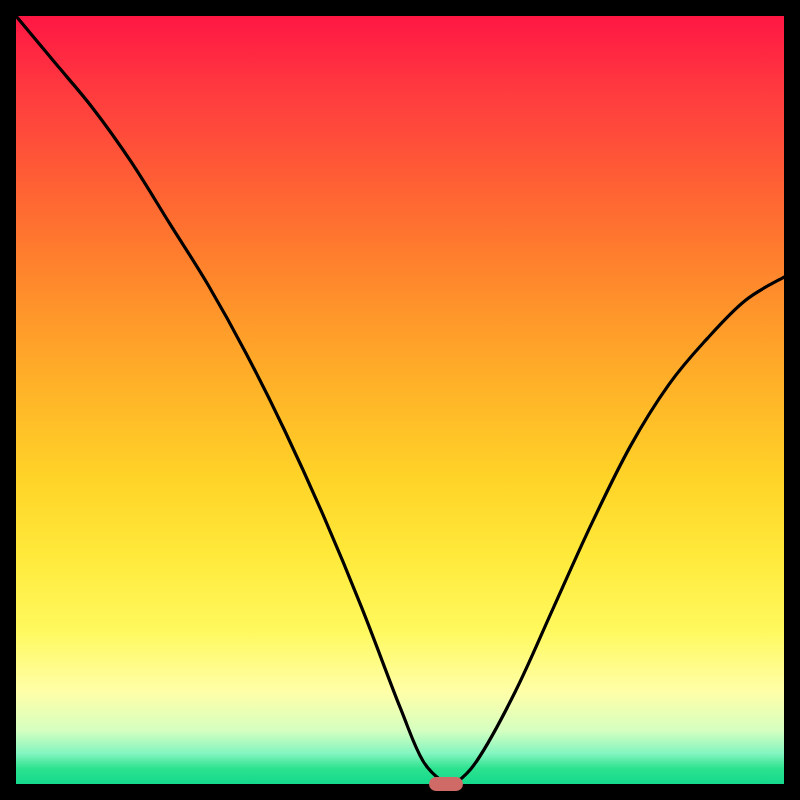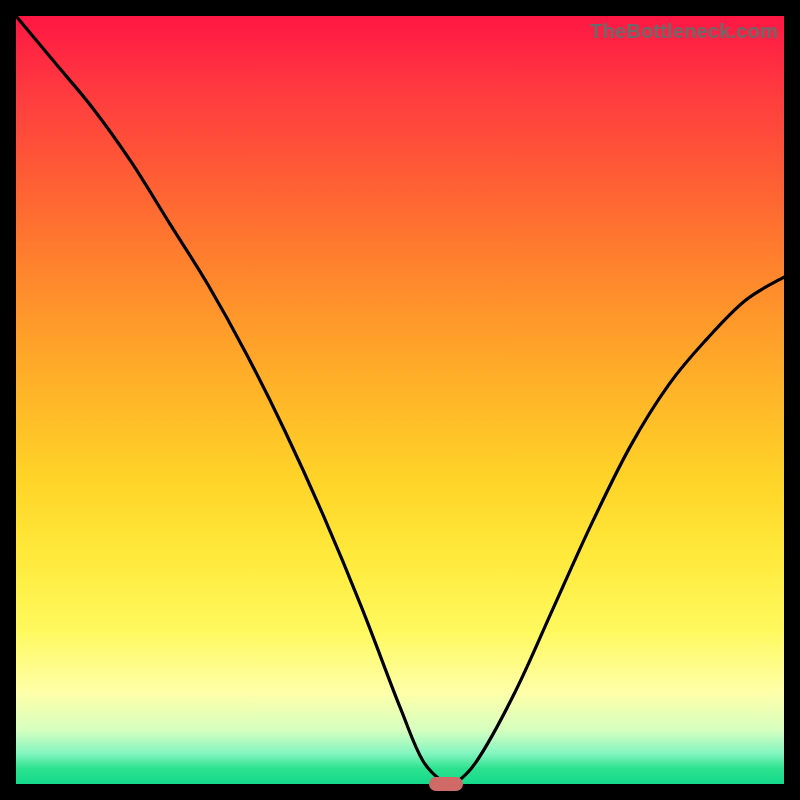--- a/index.html
+++ b/index.html
@@ -65,21 +65,20 @@
     background: #d06a66;
     transform: translate(-50%, -50%);
   }
 </style>
 </head>
 <body>
 
 <div class="frame">
   <div class="plot">
 
-    <div class="watermark">TheBottleneck.com</div>
 
     <svg class="curve" viewBox="0 0 768 768" preserveAspectRatio="none">
       <path id="curve-path" fill="none" stroke="#000000" stroke-width="3.2" stroke-linecap="round" stroke-linejoin="round" d="M 0.0 0.0 C 6.9 8.3, 24.6 29.5, 38.4 46.1 C 52.2 62.7, 63.0 74.2, 76.8 92.2 C 90.6 110.1, 101.4 125.2, 115.2 145.9 C 129.0 166.7, 139.8 185.2, 153.6 207.4 C 167.4 229.5, 178.2 245.3, 192.0 268.8 C 205.8 292.3, 216.6 311.7, 230.4 337.9 C 244.2 364.2, 255.0 385.7, 268.8 414.7 C 282.6 443.8, 293.4 467.4, 307.2 499.2 C 321.0 531.0, 331.8 556.8, 345.6 591.4 C 359.4 625.9, 372.9 663.6, 384.0 691.2 C 395.1 718.8, 398.7 731.1, 407.0 745.0 C 415.3 758.8, 424.6 763.9, 430.1 768.0 C 435.6 772.1, 432.2 772.1, 437.8 768.0 C 443.3 763.9, 449.7 761.5, 460.8 745.0 C 471.9 728.4, 485.4 703.5, 499.2 675.8 C 513.0 648.2, 523.8 621.8, 537.6 591.4 C 551.4 560.9, 562.2 535.9, 576.0 506.9 C 589.8 477.8, 600.6 455.0, 614.4 430.1 C 628.2 405.2, 639.0 388.0, 652.8 368.6 C 666.6 349.3, 677.4 337.8, 691.2 322.6 C 705.0 307.4, 715.8 295.2, 729.6 284.2 C 743.4 273.1, 761.1 265.3, 768.0 261.1"></path>
     </svg>
 
     <div class="marker" id="min-marker" style="left: 430.08px; top: 768px; background: rgb(208, 106, 102);"></div>
 
   </div>
 </div>
 

